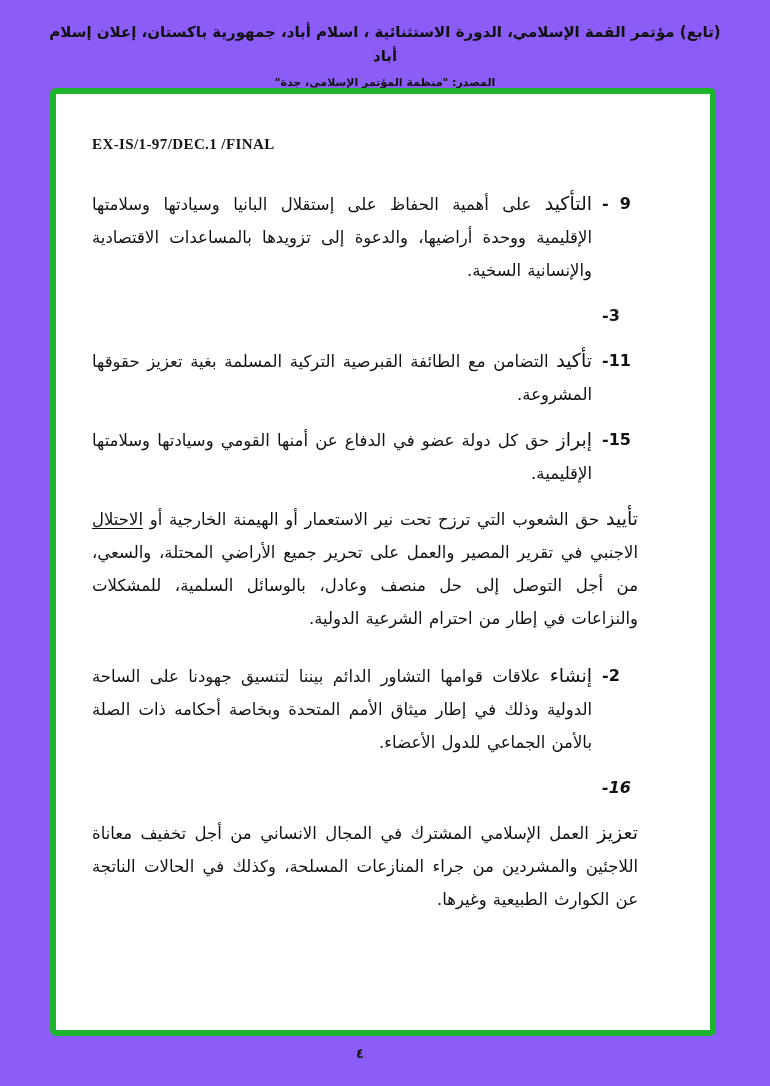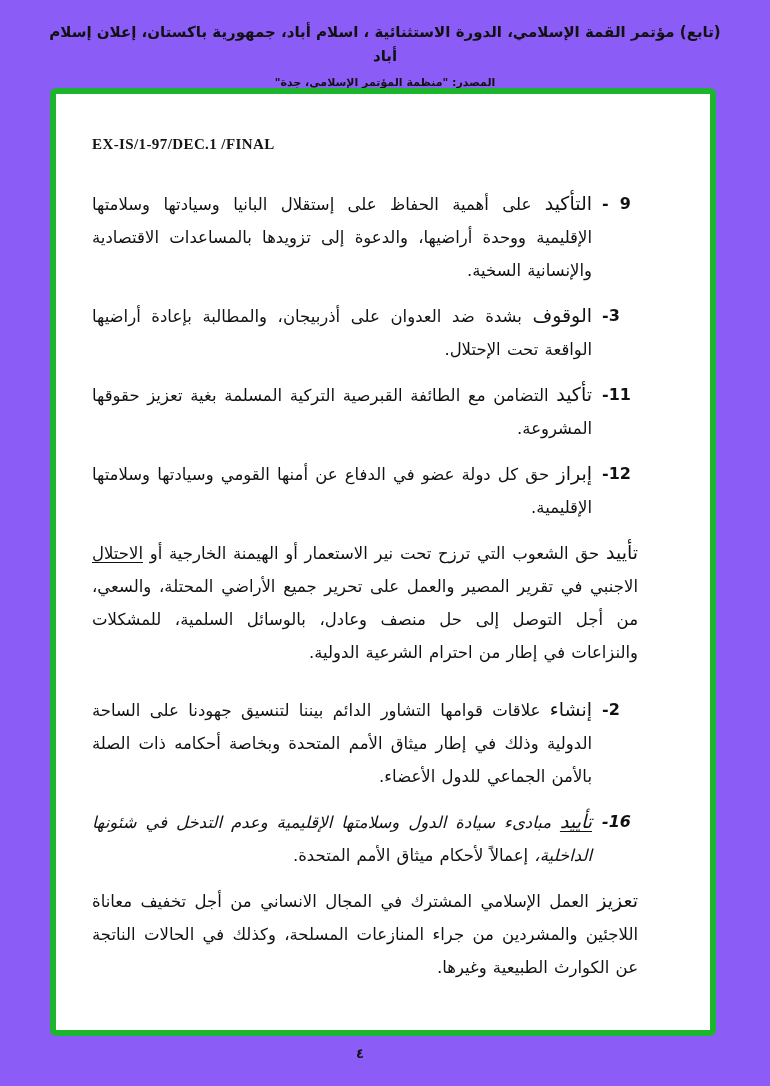--- a/index.html
+++ b/index.html
@@ -106,42 +106,40 @@
 
   <div class="content-frame" style="border-color: rgb(29, 180, 46);">
     <div class="doc-ref">EX-IS/1-97/DEC.1 /FINAL</div>
     <div class="paragraphs">
         <div class="para">
           <div class="marker">-  9</div>
           <div class="ptext"><span class="b">التأكيد</span><span> على أهمية الحفاظ على إستقلال البانيا وسيادتها وسلامتها الإقليمية ووحدة أراضيها، والدعوة إلى تزويدها بالمساعدات الاقتصادية والإنسانية السخية.</span></div>
         </div>
         <div class="para">
           <div class="marker">-3</div>
-          <div class="ptext"><span class="b">الوقوف</span><span> بشدة ضد العدوان على أذربيجان، والمطالبة بإعادة أراضيها الواقعة تحت الإحتلال.</span></div>
         </div>
         <div class="para">
           <div class="marker">-11</div>
           <div class="ptext"><span class="b">تأكيد</span><span> التضامن مع الطائفة القبرصية التركية المسلمة بغية تعزيز حقوقها المشروعة.</span></div>
         </div>
         <div class="para">
-          <div class="marker">-12</div>
+          <div class="marker">-15</div>
           <div class="ptext"><span class="b">إبراز</span><span> حق كل دولة عضو في الدفاع عن أمنها القومي وسيادتها وسلامتها الإقليمية.</span></div>
         </div>
         <div class="para">
           <div class="ptext"><span class="b">تأييد</span><span> حق الشعوب التي ترزح تحت نير الاستعمار أو الهيمنة الخارجية أو </span><span class="u">الاحتلال</span><span> الاجنبي في تقرير المصير والعمل على تحرير جميع الأراضي المحتلة، والسعي، من أجل التوصل إلى حل منصف وعادل، بالوسائل السلمية، للمشكلات والنزاعات في إطار من احترام الشرعية الدولية.</span></div>
         </div>
         <div class="para">
         </div>
         <div class="para">
           <div class="marker">-2</div>
           <div class="ptext"><span class="b">إنشاء</span><span> علاقات قوامها التشاور الدائم بيننا لتنسيق جهودنا على الساحة الدولية وذلك في إطار ميثاق الأمم المتحدة وبخاصة أحكامه ذات الصلة بالأمن الجماعي للدول الأعضاء.</span></div>
         </div>
         <div class="para">
           <div class="marker i">-16</div>
-          <div class="ptext"><span class="b i u">تأييد</span><span class="i"> مبادىء سيادة الدول وسلامتها الإقليمية وعدم التدخل في شئونها الداخلية، </span><span>إعمالاً لأحكام ميثاق الأمم المتحدة.</span></div>
         </div>
         <div class="para">
           <div class="ptext"><span class="b">تعزيز</span><span> العمل الإسلامي المشترك في المجال الانساني من أجل تخفيف معاناة اللاجئين والمشردين من جراء المنازعات المسلحة، وكذلك في الحالات الناتجة عن الكوارث الطبيعية وغيرها.</span></div>
         </div>
       </div>
   </div>
 
   <div class="page-number">٤</div>
 
 </div>

